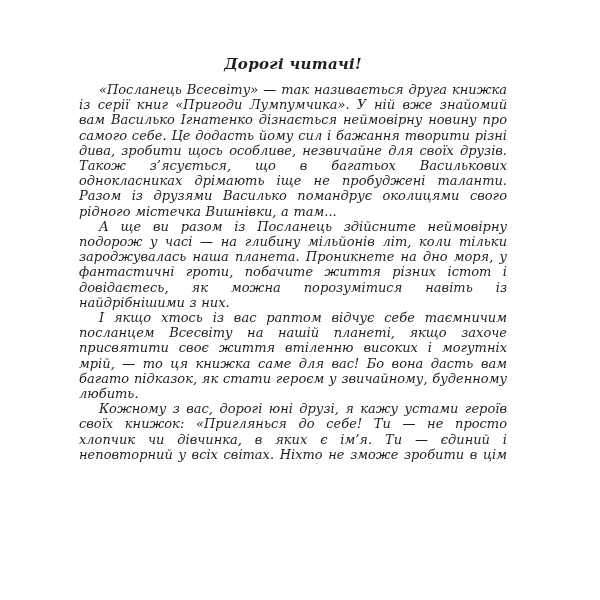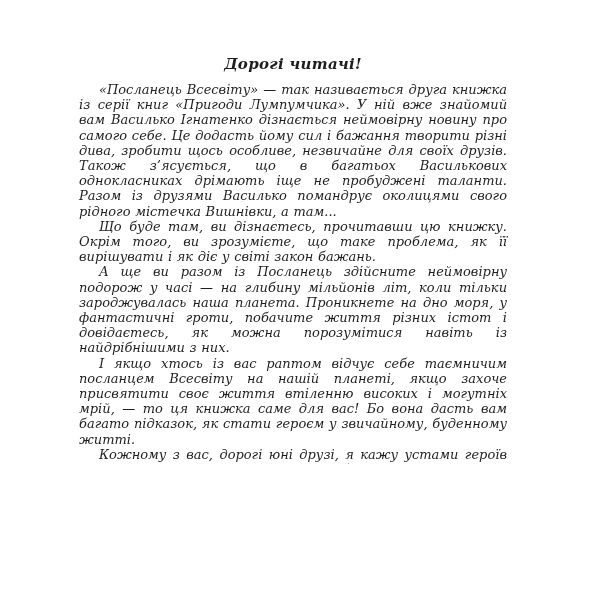--- a/index.html
+++ b/index.html
@@ -56,23 +56,22 @@
 </style>
 </head>
 <body>
 
 <div class="page">
 
   <h1 class="heading">Дорогі читачі!</h1>
 
   <div class="body-text">
     <p>«Посланець Всесвіту» — так називається друга книжка із серії книг «Пригоди Лумпумчика». У ній вже знайомий вам Василько Ігнатенко дізнається неймовірну новину про самого себе. Це додасть йому сил і бажання творити різні дива, зробити щось особливе, незвичайне для своїх друзів. Також з’ясується, що в багатьох Василькових однокласниках дрімають іще не пробуджені таланти. Разом із друзями Василько помандрує околицями свого рідного містечка Вишнівки, а там...</p>
-    <p>Що буде там, ви дізнаєтесь, прочитавши цю книжку. Окрім того, ви зрозумієте, що таке проблема, як її вирішувати і як діє у світі закон бажань.</p>
     <p>А ще ви разом із Посланець здійсните неймовірну подорож у часі — на глибину мільйонів літ, коли тільки зароджувалась наша планета. Проникнете на дно моря, у фантастичні гроти, побачите життя різних істот і довідаєтесь, як можна порозумітися навіть із найдрібнішими з них.</p>
-    <p>І якщо хтось із вас раптом відчує себе таємничим посланцем Всесвіту на нашій планеті, якщо захоче присвятити своє життя втіленню високих і могутніх мрій, — то ця книжка саме для вас! Бо вона дасть вам багато підказок, як стати героєм у звичайному, буденному житті.</p>
+    <p>І якщо хтось із вас раптом відчує себе таємничим посланцем Всесвіту на нашій планеті, якщо захоче присвятити своє життя втіленню високих і могутніх мрій, — то ця книжка саме для вас! Бо вона дасть вам багато підказок, як стати героєм у звичайному, буденному любить.</p>
     <p>Кожному з вас, дорогі юні друзі, я кажу устами героїв своїх книжок: «Приглянься до себе! Ти — не просто хлопчик чи дівчинка, в яких є ім’я. Ти — єдиний і неповторний у всіх світах. Ніхто не зможе зробити в цім світі те, що призначено зробити саме тобі. Всесвіт любить тебе і впізнає! Постарайся сам себе упізнати і розкрити для світу!»</p>
     <p>Але спершу усміхнись — і посланцем читати цю книжку...</p>
   </div>
 
   <div class="signature">З любов’ю, Марія Чумарна</div>
 
   <div class="page-number">3</div>
 
 </div>
 

